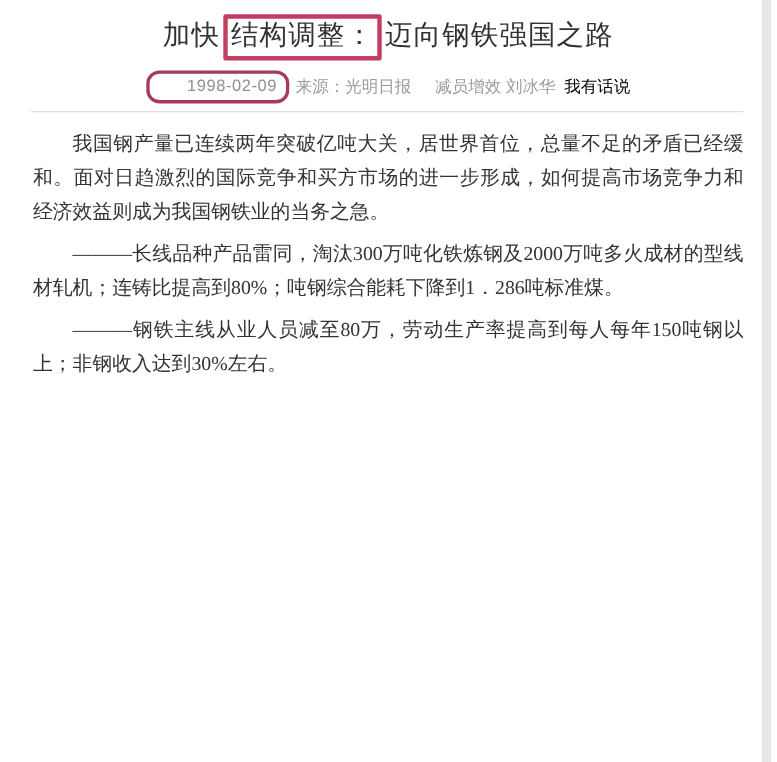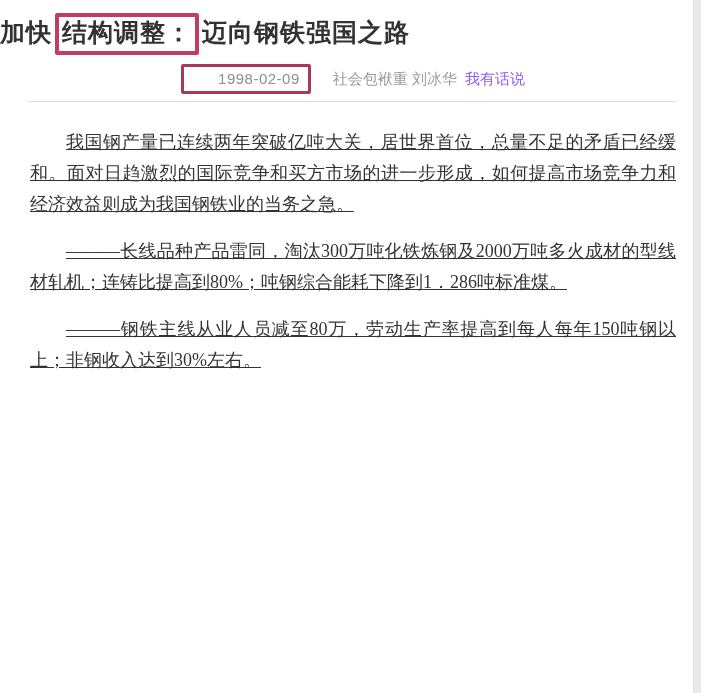--- a/index.html
+++ b/index.html
@@ -19,23 +19,23 @@
     right: 5px;
     width: 8px;
     height: 100%;
     background: #e9e9e9;
     border-left: 1px solid #e2e2e2;
   }
   
   .header { padding-top: 13px; }
   .title {
     margin: 0;
-    text-align: left;
+    text-align: center;
     font-size: 25px;
-    font-weight: 700;
+    font-weight: 400;
     color: #323232;
     letter-spacing: 1px;
     line-height: 40px;
   }
   .hl-box {
     display: inline-block;
     border: 4px solid #c23d62;
     border-radius: 2px;
     padding: 0 3px 2px 3px;
     margin: 0 3px;
@@ -47,60 +47,61 @@
     align-items: center;
     justify-content: center;
     font-size: 15px;
     color: #9b9b9b;
     gap: 6px;
     font-family: "Liberation Sans", sans-serif;
   }
   .date-box {
     display: inline-block;
     border: 3px solid #a63a58;
-    border-radius: 2px;
+    border-radius: 12px;
     padding: 3px 8px 4px 34px;
     color: #8f8f8f;
     letter-spacing: 0.5px;
   }
   .byline { margin-left: 16px; }
   .comment-link {
-    color: #8b5cf6;
+    color: #000000;
     text-decoration: none;
     cursor: pointer;
     margin-left: 2px;
   }
   .divider {
     border: none;
     border-top: 1px solid #dcdcdc;
     margin: 7px 30px 0 28px;
   }
   
   .body {
     padding: 9px 30px 0 30px;
     font-size: 18px;
     line-height: 31px;
     color: #333333;
     text-align: justify;
   }
-  .body p { margin: 16px 0 7px 0; text-indent: 2em; text-decoration: underline; }
+  .body p { margin: 4px 0 7px 0; text-indent: 2em; }
 </style>
 </head>
 <body>
 
 <div class="page">
 
   <div class="scrollbar"></div>
 
   <header class="header">
     <h1 class="title"><span>加快</span><span class="hl-box"><span>结构调整：</span></span><span>迈向钢铁强国之路</span></h1>
 
     <div class="meta">
       <span class="date-box"><span>1998-02-09</span></span>
-      <span class="src byline">社会包袱重 刘冰华</span>
+      <span class="src">来源：光明日报</span>
+      <span class="src byline">减员增效 刘冰华</span>
       <a class="comment-link">我有话说</a>
     </div>
 
     <hr class="divider">
   </header>
 
   <main class="body">
     <p>我国钢产量已连续两年突破亿吨大关，居世界首位，总量不足的矛盾已经缓和。面对日趋激烈的国际竞争和买方市场的进一步形成，如何提高市场竞争力和经济效益则成为我国钢铁业的当务之急。</p>
     <p>———长线品种产品雷同，淘汰300万吨化铁炼钢及2000万吨多火成材的型线材轧机；连铸比提高到80%；吨钢综合能耗下降到1．286吨标准煤。</p>
     <p>———钢铁主线从业人员减至80万，劳动生产率提高到每人每年150吨钢以上；非钢收入达到30%左右。</p>

